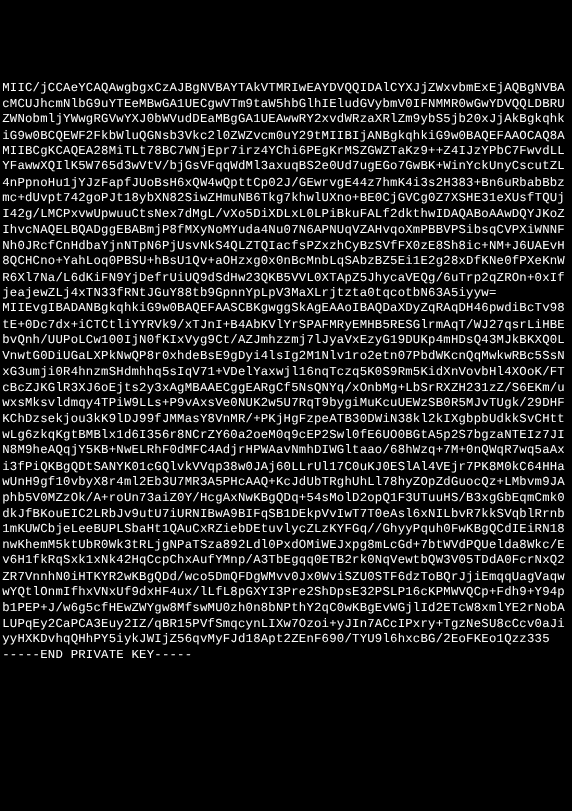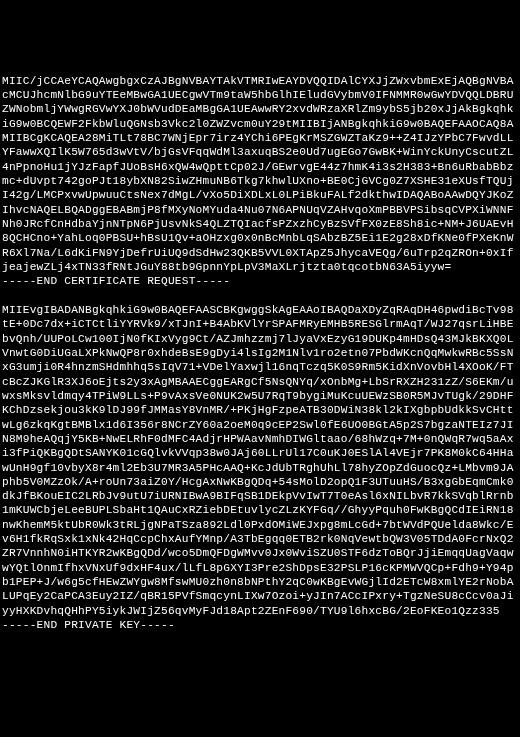--- a/index.html
+++ b/index.html
@@ -36,19 +36,18 @@
       display: inline;
     }
   </style>
 </head>
 <body>
 
 
 
 <div class="terminal">
 <span class="blk">MIIC/jCCAeYCAQAwgbgxCzAJBgNVBAYTAkVTMRIwEAYDVQQIDAlCYXJjZWxvbmExEjAQBgNVBAcMCUJhcmNlbG9uYTEeMBwGA1UECgwVTm9taW5hbGlhIEludGVybmV0IFNMMR0wGwYDVQQLDBRUZWNobmljYWwgRGVwYXJ0bWVudDEaMBgGA1UEAwwRY2xvdWRzaXRlZm9ybS5jb20xJjAkBgkqhkiG9w0BCQEWF2FkbWluQGNsb3Vkc2l0ZWZvcm0uY29tMIIBIjANBgkqhkiG9w0BAQEFAAOCAQ8AMIIBCgKCAQEA28MiTLt78BC7WNjEpr7irz4YChi6PEgKrMSZGWZTaKz9++Z4IJzYPbC7FwvdLLYFawwXQIlK5W765d3wVtV/bjGsVFqqWdMl3axuqBS2e0Ud7ugEGo7GwBK+WinYckUnyCscutZL4nPpnoHu1jYJzFapfJUoBsH6xQW4wQpttCp02J/GEwrvgE44z7hmK4i3s2H383+Bn6uRbabBbzmc+dUvpt742goPJt18ybXN82SiwZHmuNB6Tkg7khwlUXno+BE0CjGVCg0Z7XSHE31eXUsfTQUjI42g/LMCPxvwUpwuuCtsNex7dMgL/vXo5DiXDLxL0LPiBkuFALf2dkthwIDAQABoAAwDQYJKoZIhvcNAQELBQADggEBABmjP8fMXyNoMYuda4Nu07N6APNUqVZAHvqoXmPBBVPSibsqCVPXiWNNFNh0JRcfCnHdbaYjnNTpN6PjUsvNkS4QLZTQIacfsPZxzhCyBzSVfFX0zE8Sh8ic+NM+J6UAEvH8QCHCno+YahLoq0PBSU+hBsU1Qv+aOHzxg0x0nBcMnbLqSAbzBZ5Ei1E2g28xDfKNe0fPXeKnWR6Xl7Na/L6dKiFN9YjDefrUiUQ9dSdHw23QKB5VVL0XTApZ5JhycaVEQg/6uTrp2qZROn+0xIfjeajewZLj4xTN33fRNtJGuY88tb9GpnnYpLpV3MaXLrjtzta0tqcotbN63A5iyyw=</span>
-<span class="line">-----END CERTIFICATE REQUEST-----</span>
 <span class="blk">MIIEvgIBADANBgkqhkiG9w0BAQEFAASCBKgwggSkAgEAAoIBAQDaXDyZqRAqDH46pwdiBcTv98tE+0Dc7dx+iCTCtliYYRVk9/xTJnI+B4AbKVlYrSPAFMRyEMHB5RESGlrmAqT/WJ27qsrLiHBEbvQnh/UUPoLCw100IjN0fKIxVyg9Ct/AZJmhzzmj7lJyaVxEzyG19DUKp4mHDsQ43MJkBKXQ0LVnwtG0DiUGaLXPkNwQP8r0xhdeBsE9gDyi4lsIg2M1Nlv1ro2etn07PbdWKcnQqMwkwRBc5SsNxG3umji0R4hnzmSHdmhhq5sIqV71+VDelYaxwjl16nqTczq5K0S9Rm5KidXnVovbHl4XOoK/FTcBcZJKGlR3XJ6oEjts2y3xAgMBAAECggEARgCf5NsQNYq/xOnbMg+LbSrRXZH231zZ/S6EKm/uwxsMksvldmqy4TPiW9LLs+P9vAxsVe0NUK2w5U7RqT9bygiMuKcuUEWzSB0R5MJvTUgk/29DHFKChDzsekjou3kK9lDJ99fJMMasY8VnMR/+PKjHgFzpeATB30DWiN38kl2kIXgbpbUdkkSvCHttwLg6zkqKgtBMBlx1d6I356r8NCrZY60a2oeM0q9cEP2Swl0fE6UO0BGtA5p2S7bgzaNTEIz7JIN8M9heAQqjY5KB+NwELRhF0dMFC4AdjrHPWAavNmhDIWGltaao/68hWzq+7M+0nQWqR7wq5aAxi3fPiQKBgQDtSANYK01cGQlvkVVqp38w0JAj60LLrUl17C0uKJ0ESlAl4VEjr7PK8M0kC64HHawUnH9gf10vbyX8r4ml2Eb3U7MR3A5PHcAAQ+KcJdUbTRghUhLl78hyZOpZdGuocQz+LMbvm9JAphb5V0MZzOk/A+roUn73aiZ0Y/HcgAxNwKBgQDq+54sMolD2opQ1F3UTuuHS/B3xgGbEqmCmk0dkJfBKouEIC2LRbJv9utU7iURNIBwA9BIFqSB1DEkpVvIwT7T0eAsl6xNILbvR7kkSVqblRrnb1mKUWCbjeLeeBUPLSbaHt1QAuCxRZiebDEtuvlycZLzKYFGq//GhyyPquh0FwKBgQCdIEiRN18nwKhemM5ktUbR0Wk3tRLjgNPaTSza892Ldl0PxdOMiWEJxpg8mLcGd+7btWVdPQUelda8Wkc/Ev6H1fkRqSxk1xNk42HqCcpChxAufYMnp/A3TbEgqq0ETB2rk0NqVewtbQW3V05TDdA0FcrNxQ2ZR7VnnhN0iHTKYR2wKBgQDd/wco5DmQFDgWMvv0Jx0WviSZU0STF6dzToBQrJjiEmqqUagVaqwwYQtlOnmIfhxVNxUf9dxHF4ux/lLfL8pGXYI3Pre2ShDpsE32PSLP16cKPMWVQCp+Fdh9+Y94pb1PEP+J/w6g5cfHEwZWYgw8MfswMU0zh0n8bNPthY2qC0wKBgEvWGjlId2ETcW8xmlYE2rNobALUPqEy2CaPCA3Euy2IZ/qBR15PVfSmqcynLIXw7Ozoi+yJIn7ACcIPxry+TgzNeSU8cCcv0aJiyyHXKDvhqQHhPY5iykJWIjZ56qvMyFJd18Apt2ZEnF690/TYU9l6hxcBG/2EoFKEo1Qzz335</span>
 <span class="line">-----END PRIVATE KEY-----</span>
 </div>
 
 
 
 
 </body></html>

